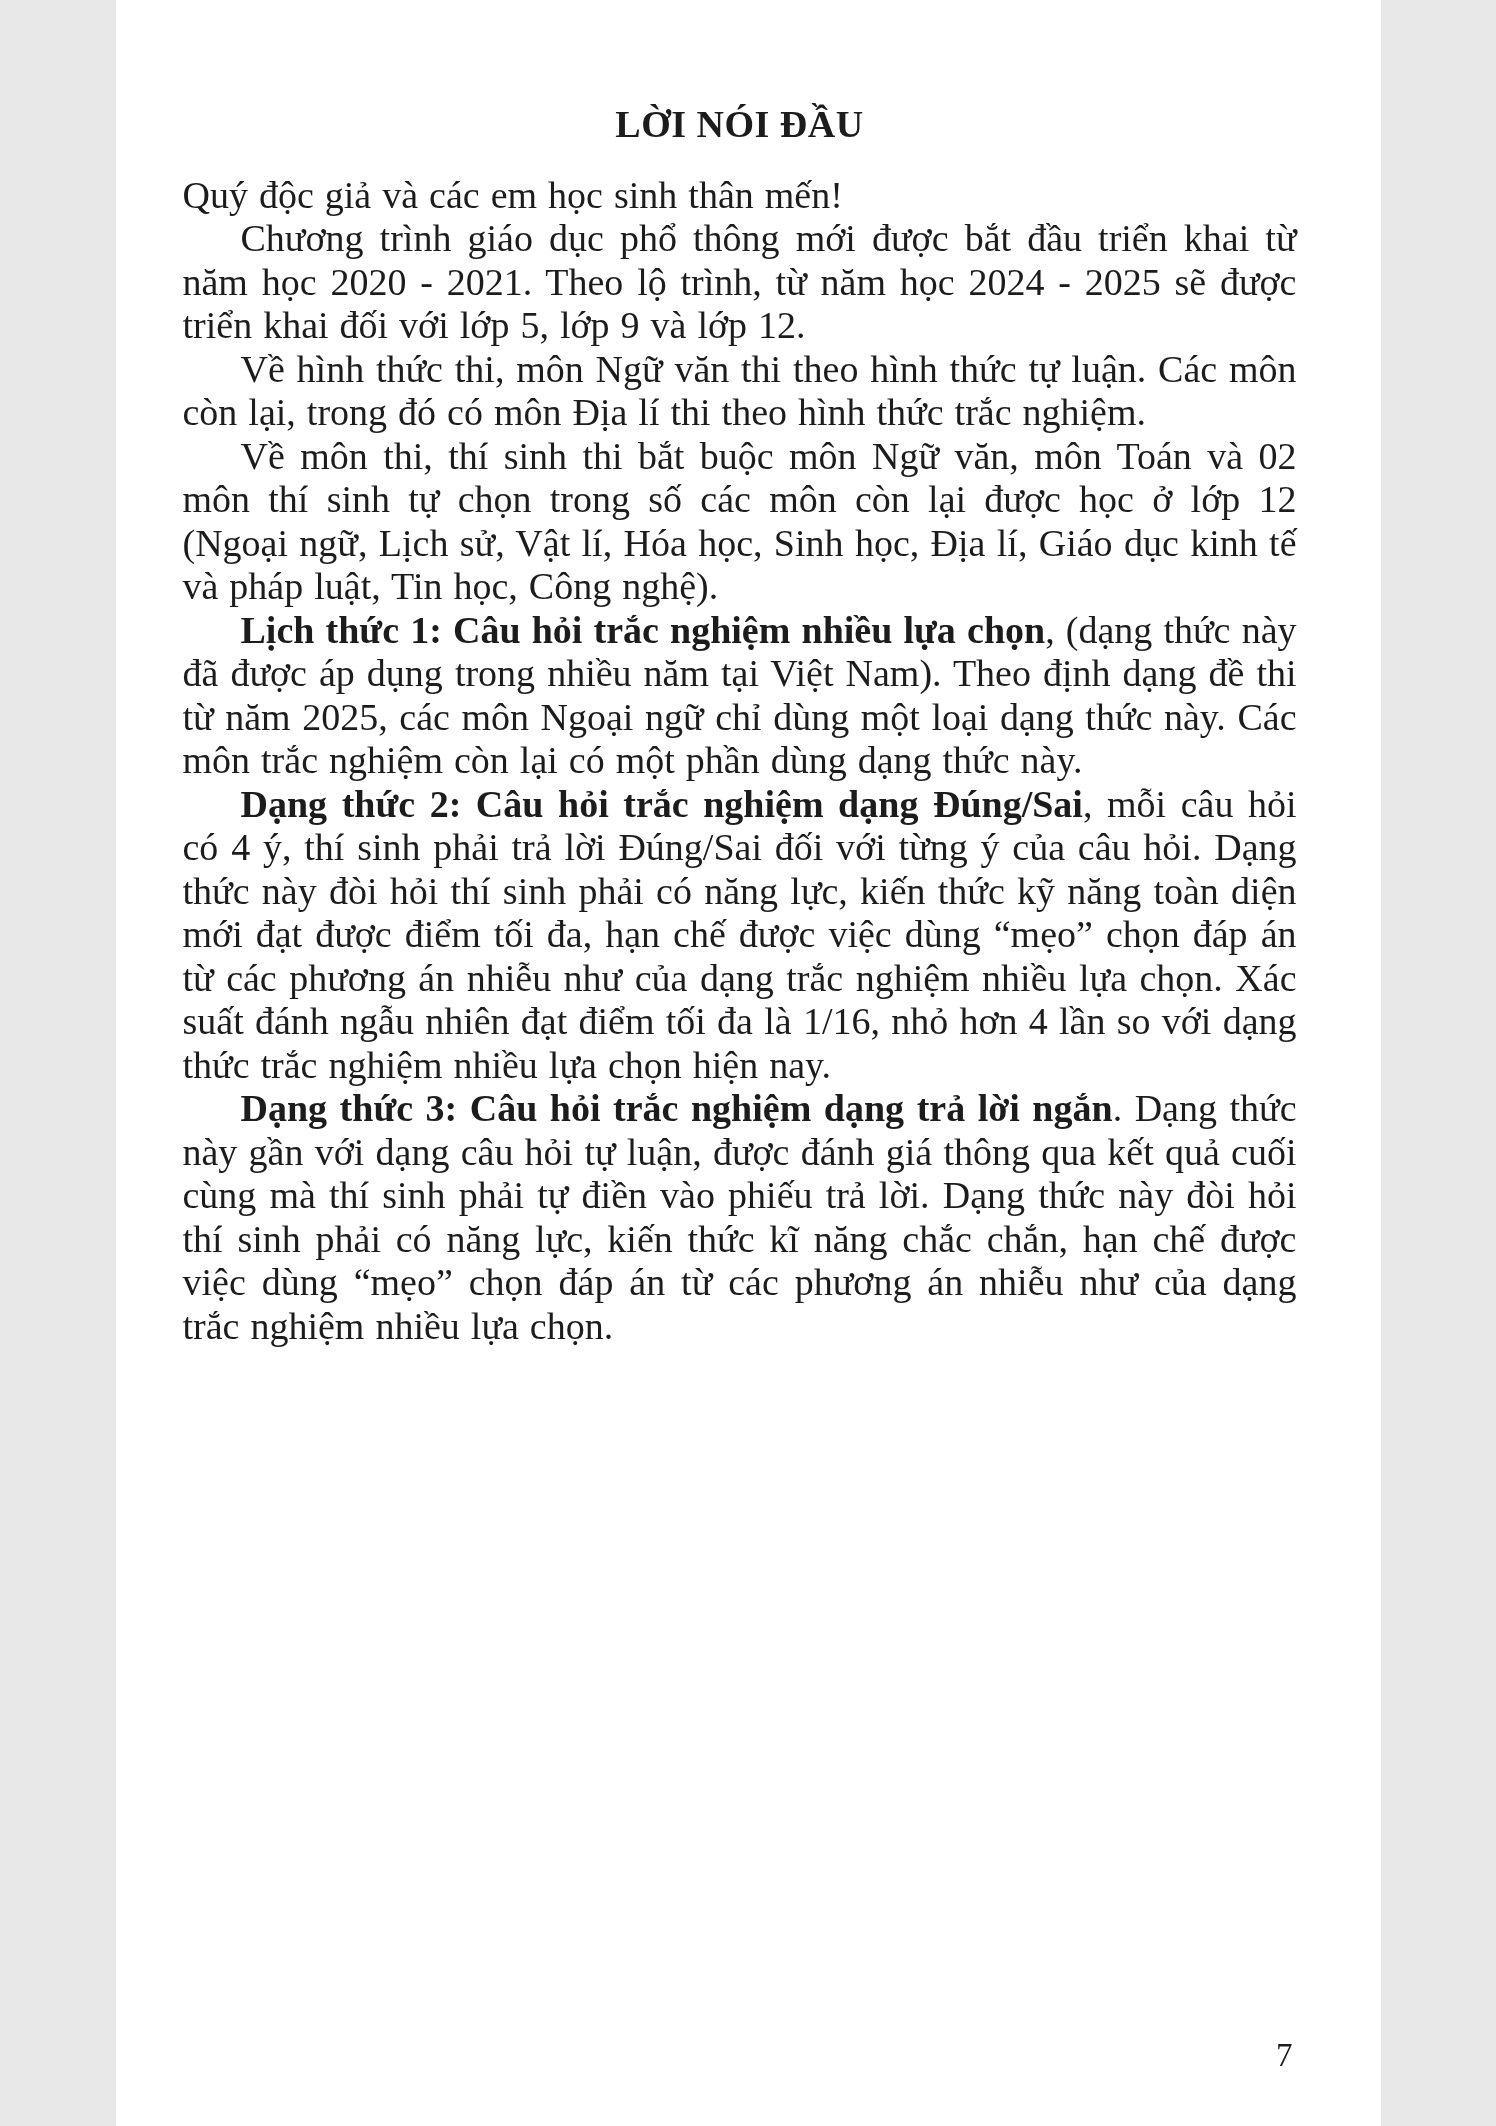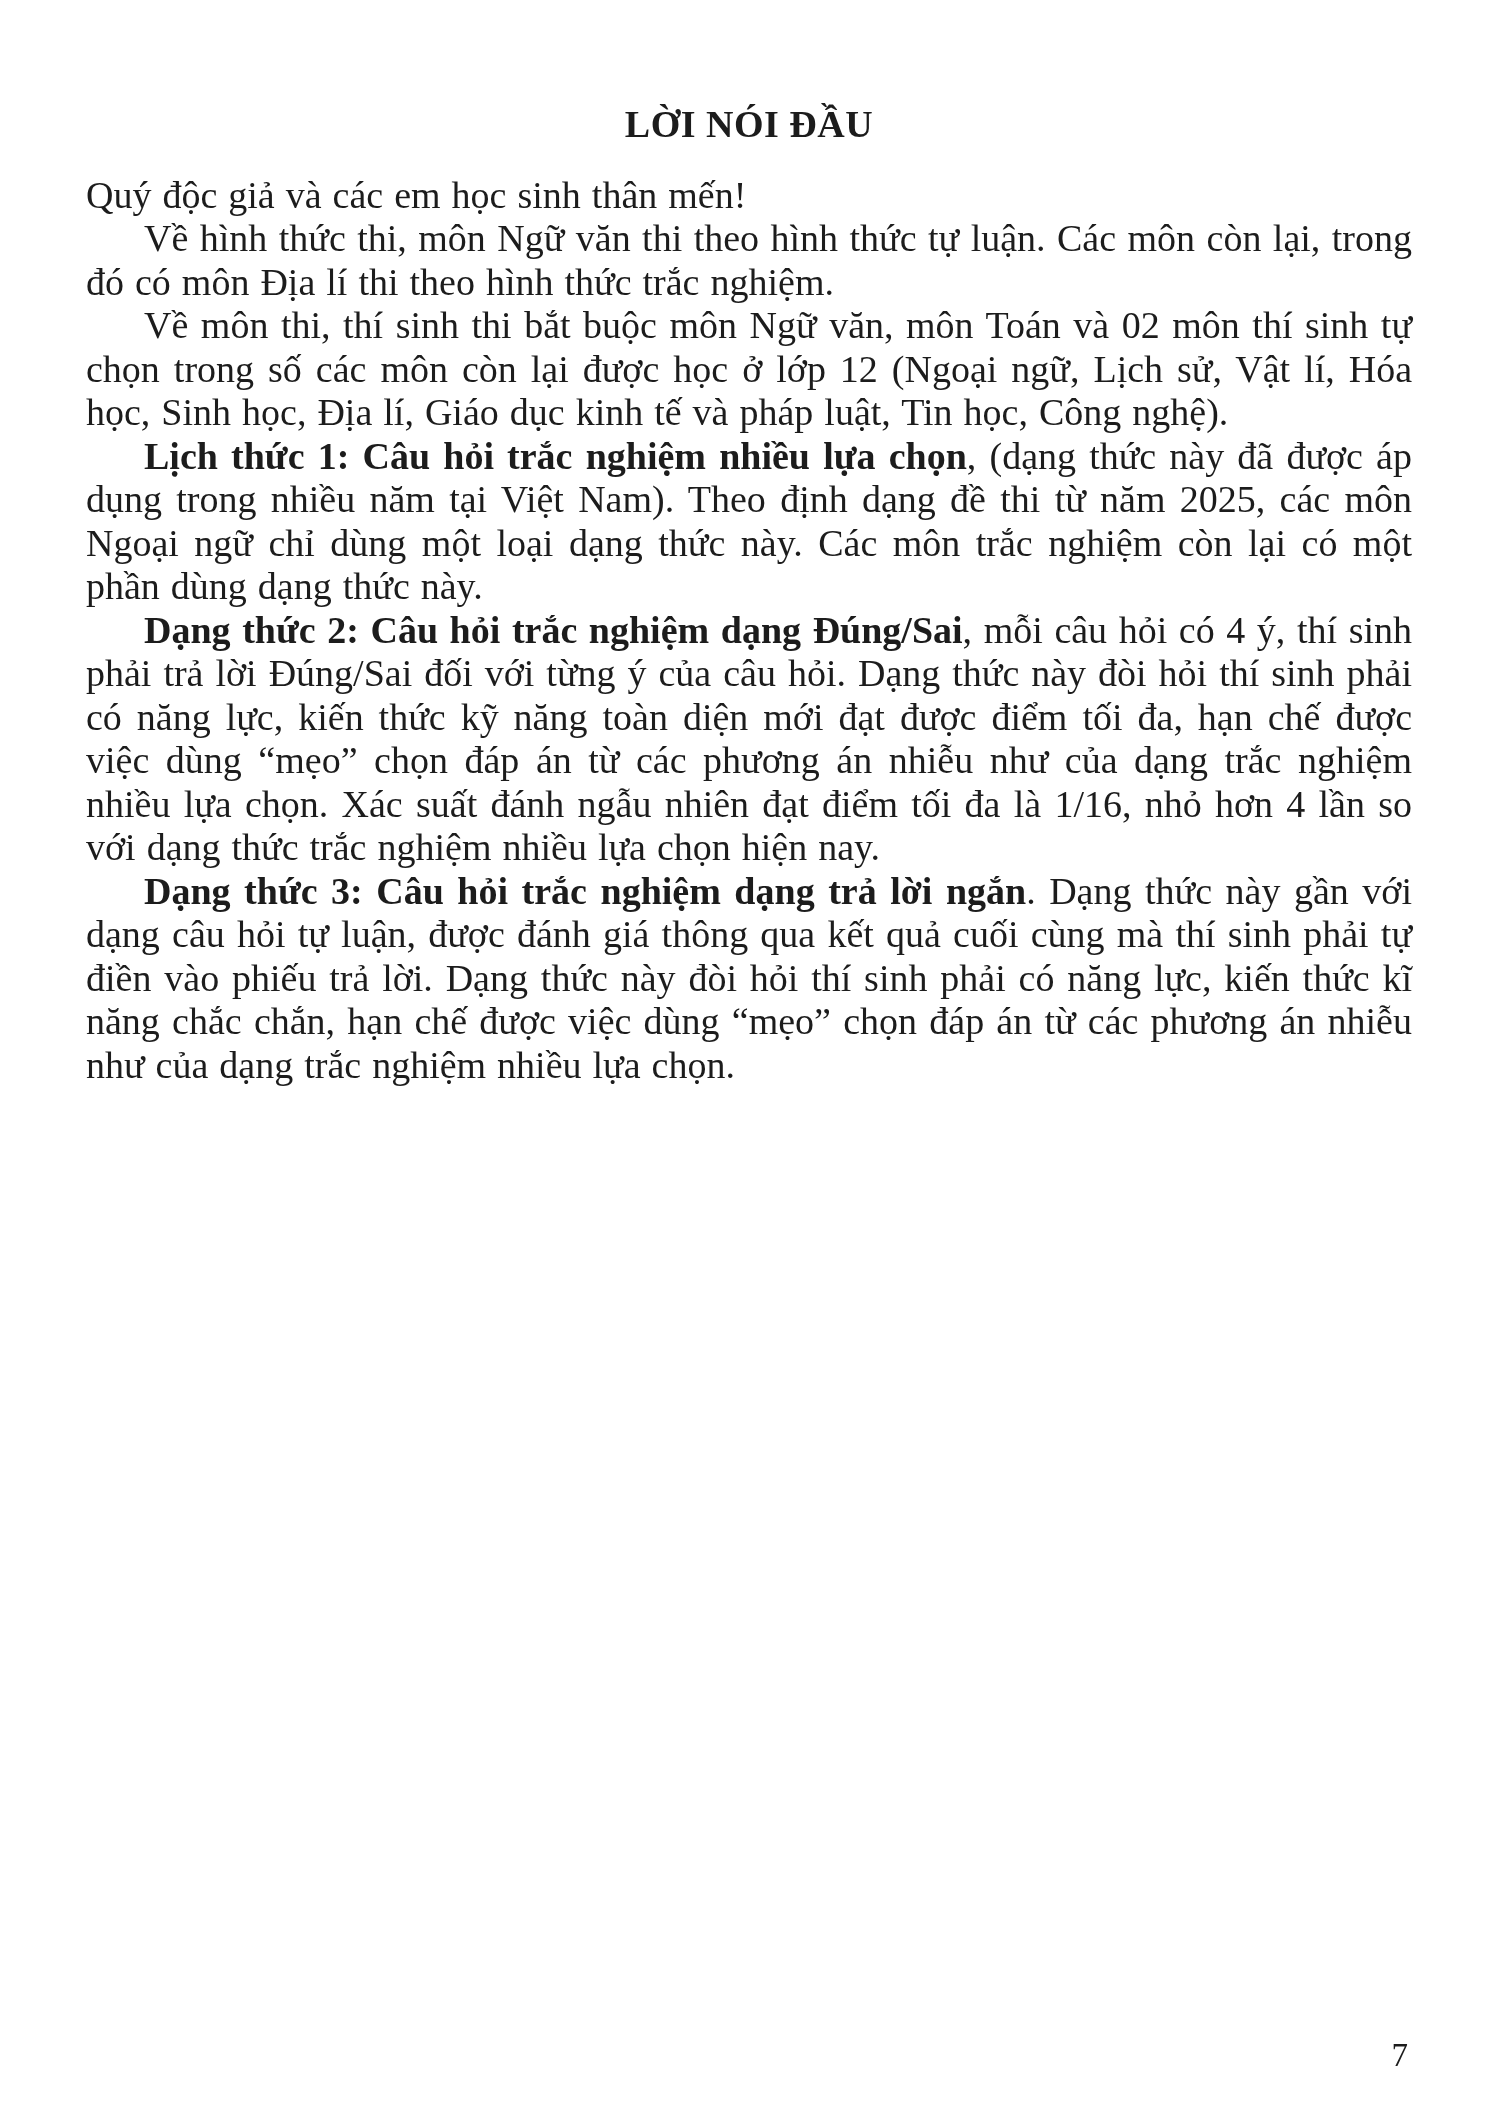--- a/index.html
+++ b/index.html
@@ -3,26 +3,26 @@
 <meta charset="utf-8">
 <title>LỜI NÓI ĐẦU</title>
 <style>
   html, body {
     margin: 0;
     padding: 0;
     background: #e8e8e8;
   }
   .page {
     position: relative;
-    width: 1496px;
+    width: 1265px;
     height: 2126px;
     margin: 0 auto;
     background: #ffffff;
     box-sizing: border-box;
-    padding: 102px 84px 0 86px;
+    padding: 102px 84px 0 67px;
     font-family: "Liberation Serif", "DejaVu Serif", serif;
     color: #1c1c1c;
     overflow: hidden;
   }
   .doc-title {
     margin: 0 0 26px 0;
     text-align: center;
     font-size: 38px;
     font-weight: bold;
     letter-spacing: 0.5px;
@@ -56,20 +56,21 @@
 <body>
 
 <div class="page">
 
   <h1 class="doc-title">LỜI NÓI ĐẦU</h1>
 
   <div class="body-text">
 
     <p class="para no-indent"><span class="lead"></span><span>Quý độc giả và các em học sinh thân mến!</span></p>
 
+    <p class="para"><span class="lead"></span><span>Chương trình giáo dục phổ thông mới được bắt đầu triển khai từ năm học 2020 - 2021. Theo lộ trình, từ năm học 2024 - 2025 sẽ được triển khai đối với lớp 5, lớp 9 và lớp 12.</span></p>
 
 
     <p class="para"><span class="lead"></span><span>Về hình thức thi, môn Ngữ văn thi theo hình thức tự luận. Các môn còn lại, trong đó có môn Địa lí thi theo hình thức trắc nghiệm.</span></p>
 
     <p class="para"><span class="lead"></span><span>Về môn thi, thí sinh thi bắt buộc môn Ngữ văn, môn Toán và 02 môn thí sinh tự chọn trong số các môn còn lại được học ở lớp 12 (Ngoại ngữ, Lịch sử, Vật lí, Hóa học, Sinh học, Địa lí, Giáo dục kinh tế và pháp luật, Tin học, Công nghệ).</span></p>
 
 
     <p class="para"><span class="lead">Lịch thức 1: Câu hỏi trắc nghiệm nhiều lựa chọn</span><span>, (dạng thức này đã được áp dụng trong nhiều năm tại Việt Nam). Theo định dạng đề thi từ năm 2025, các môn Ngoại ngữ chỉ dùng một loại dạng thức này. Các môn trắc nghiệm còn lại có một phần dùng dạng thức này.</span></p>
 
     <p class="para"><span class="lead">Dạng thức 2: Câu hỏi trắc nghiệm dạng Đúng/Sai</span><span>, mỗi câu hỏi có 4 ý, thí sinh phải trả lời Đúng/Sai đối với từng ý của câu hỏi. Dạng thức này đòi hỏi thí sinh phải có năng lực, kiến thức kỹ năng toàn diện mới đạt được điểm tối đa, hạn chế được việc dùng “mẹo” chọn đáp án từ các phương án nhiễu như của dạng trắc nghiệm nhiều lựa chọn. Xác suất đánh ngẫu nhiên đạt điểm tối đa là 1/16, nhỏ hơn 4 lần so với dạng thức trắc nghiệm nhiều lựa chọn hiện nay.</span></p>

